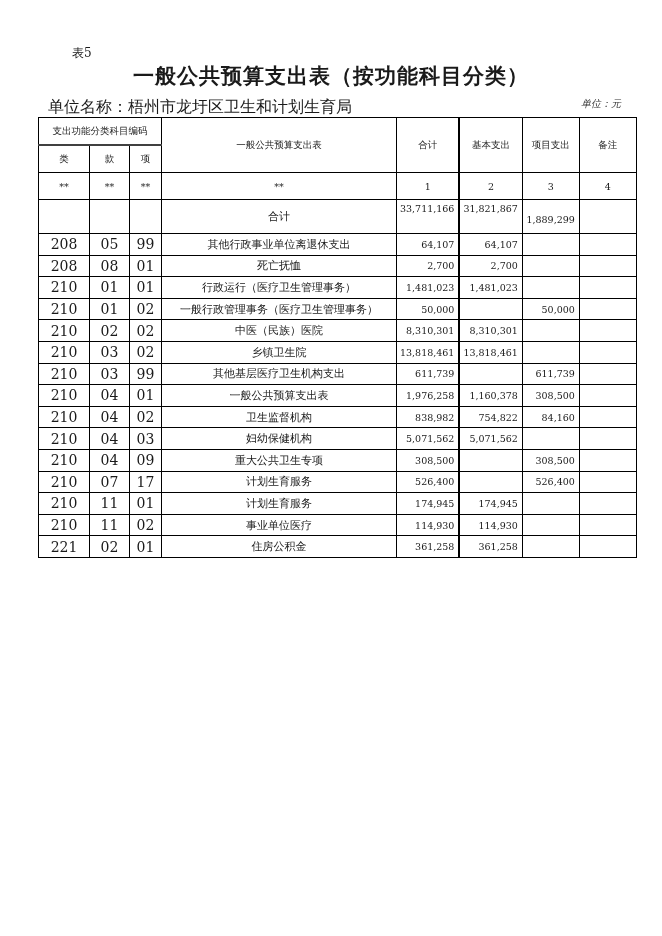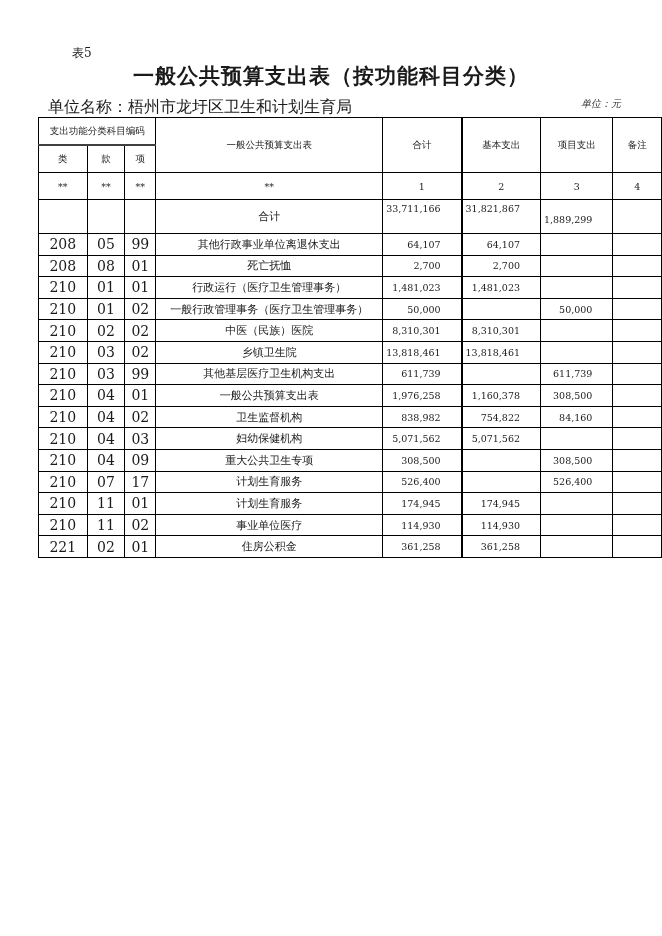--- a/index.html
+++ b/index.html
@@ -25,21 +25,21 @@
     table {
       position: absolute; left: 38px; top: 117px;
       border-collapse: collapse; table-layout: fixed;
       font-size: 10px;
     }
     td {
       border: 1px solid #000; padding: 0 3px; overflow: hidden; white-space: nowrap;
       text-align: center; height: 20px;
     }
     td.name { text-align: center; font-size: 11px; font-family: Liberation Serif, serif; }
-    td.num { text-align: right; padding-right: 20px; font-size: 9.5px; }
+    td.num { text-align: right; padding-right: 4px; font-size: 9.5px; }
     td.thick-left { border-left: 2px solid #000; }
     .hdr td { font-size: 9.5px; color: #222; }
     .hdr-top td { height: 26px; }
     .hdr-sub td { height: 26px; }
     .star-row td { height: 26px; font-size: 9.5px; }
     .total-row td { height: 27px; }
     .total-row td.num { vertical-align: top; padding-top: 3px; }
     .total-row td.num.mid { vertical-align: middle; padding-top: 6px; margin-left: 47px; }
     .data-row td { height: 20.6px; }
     .code-cell { font-size: 14px; }

